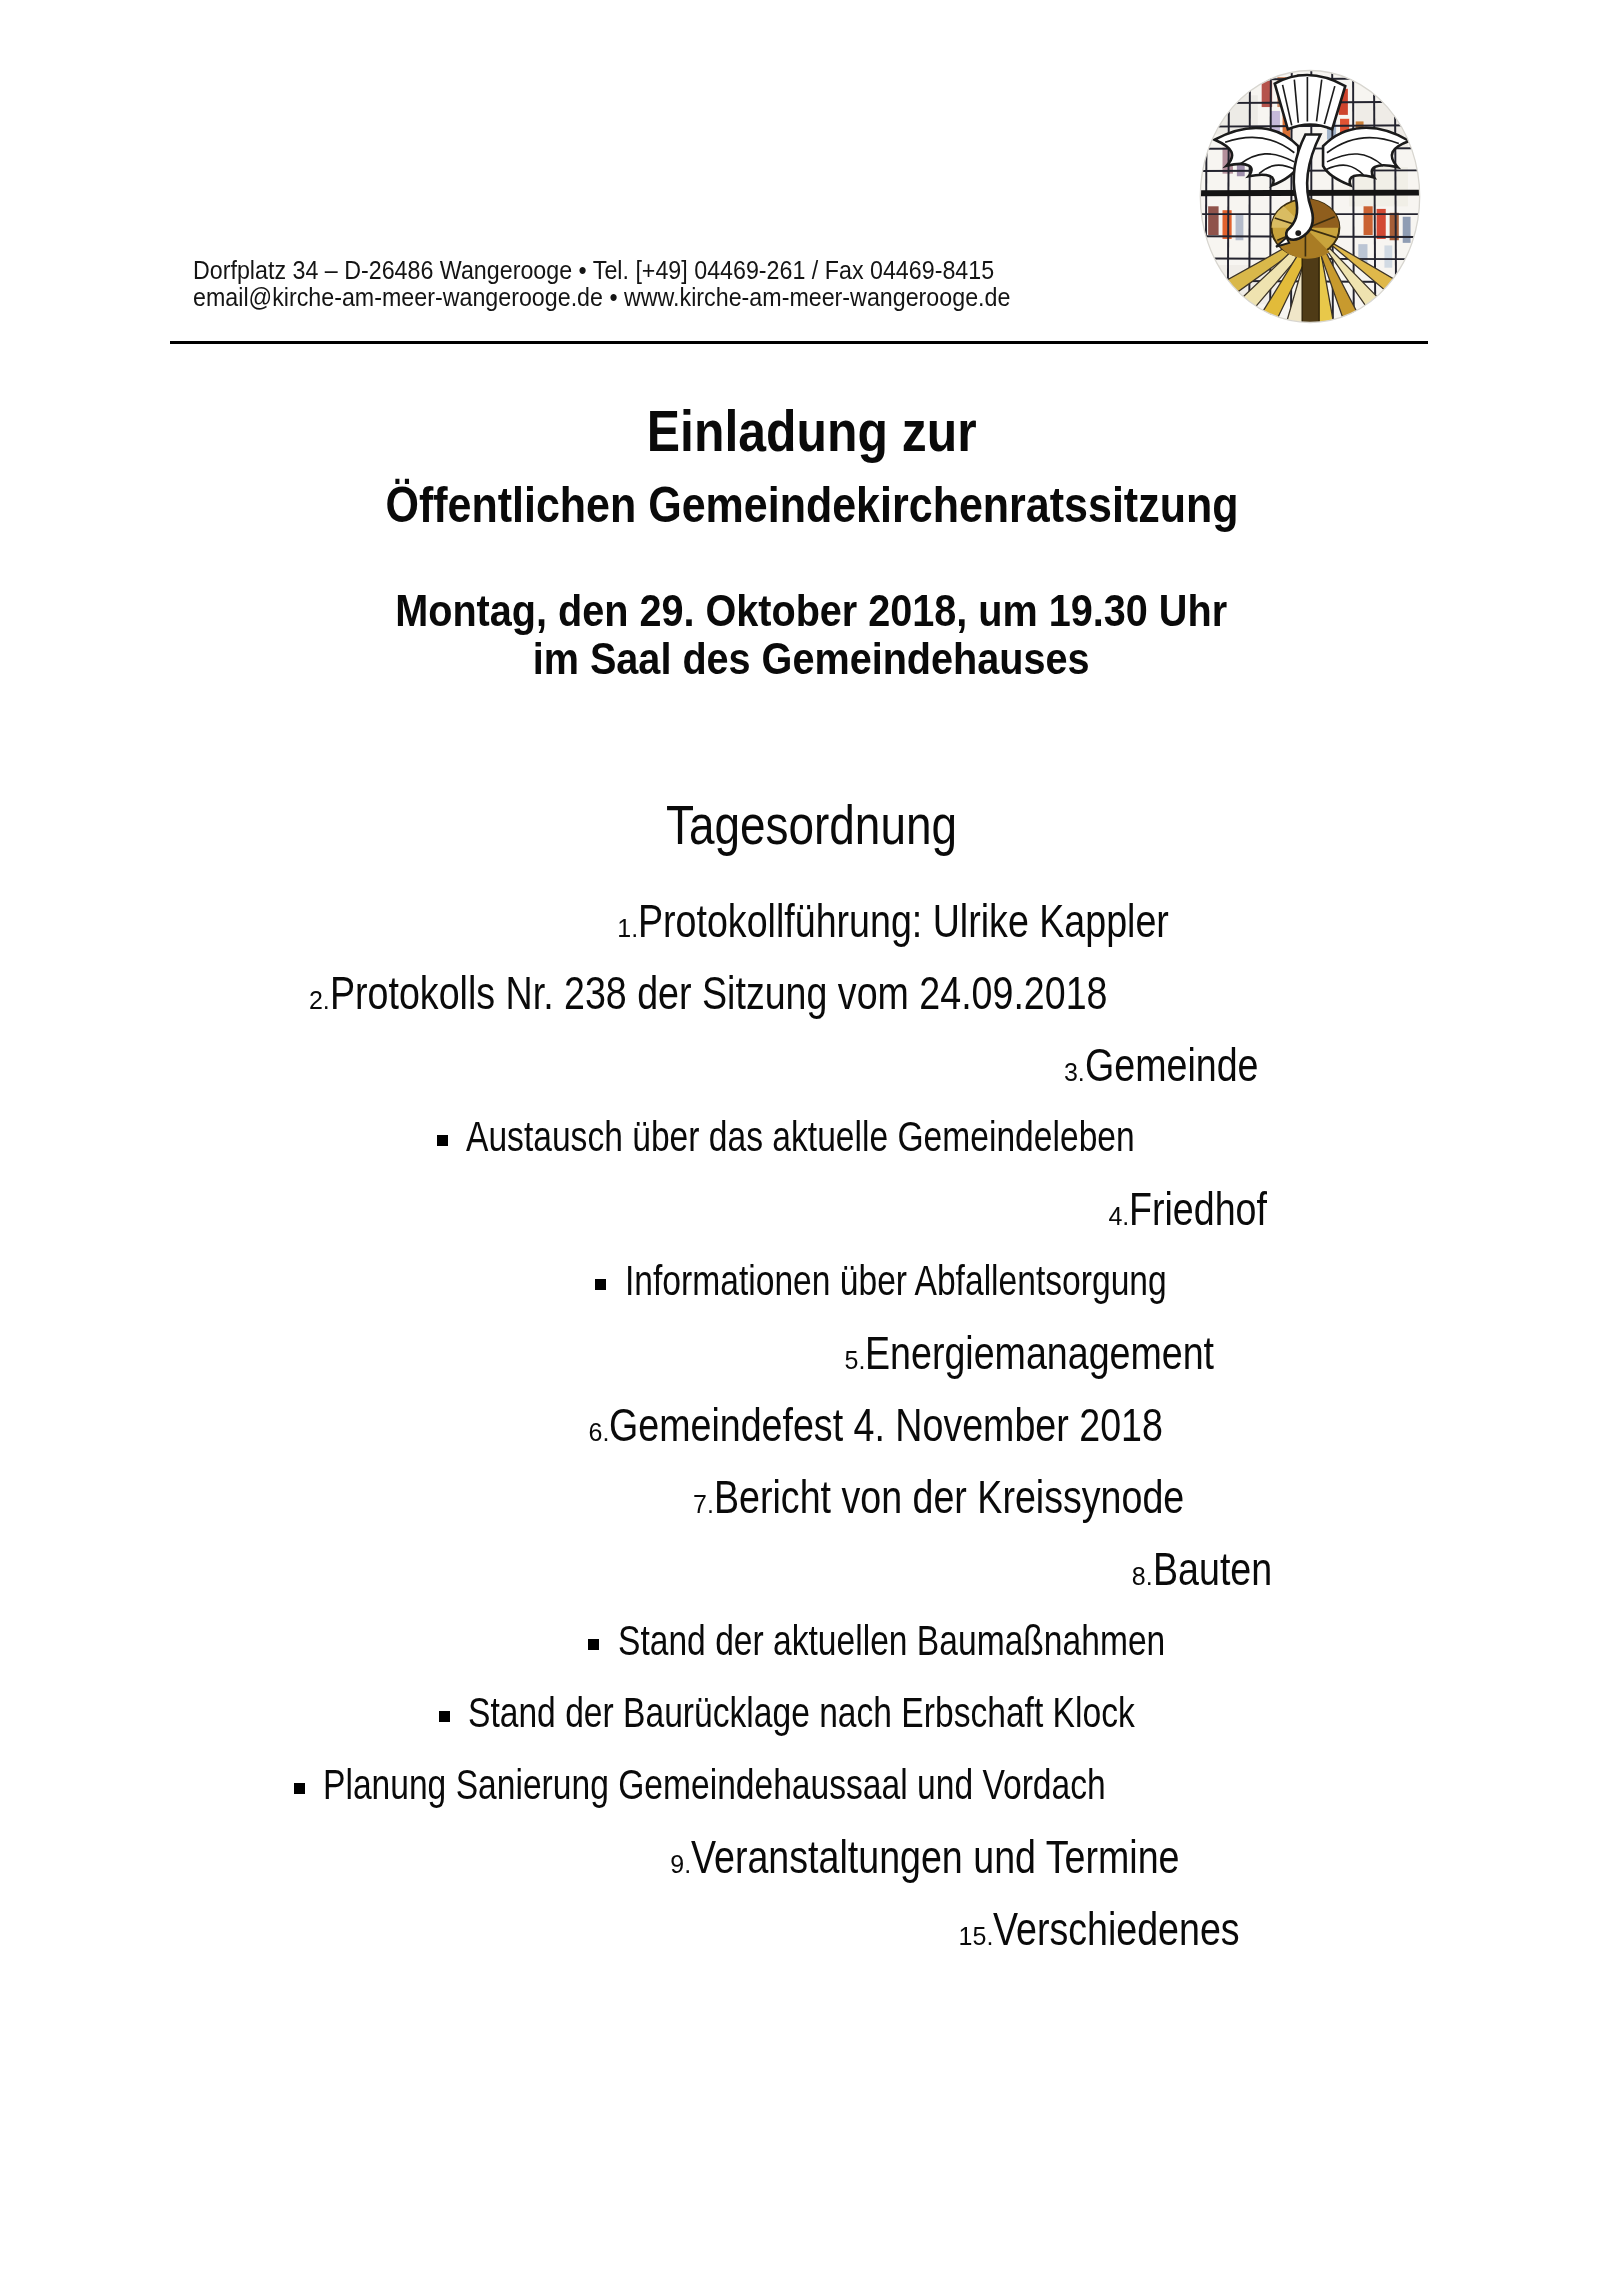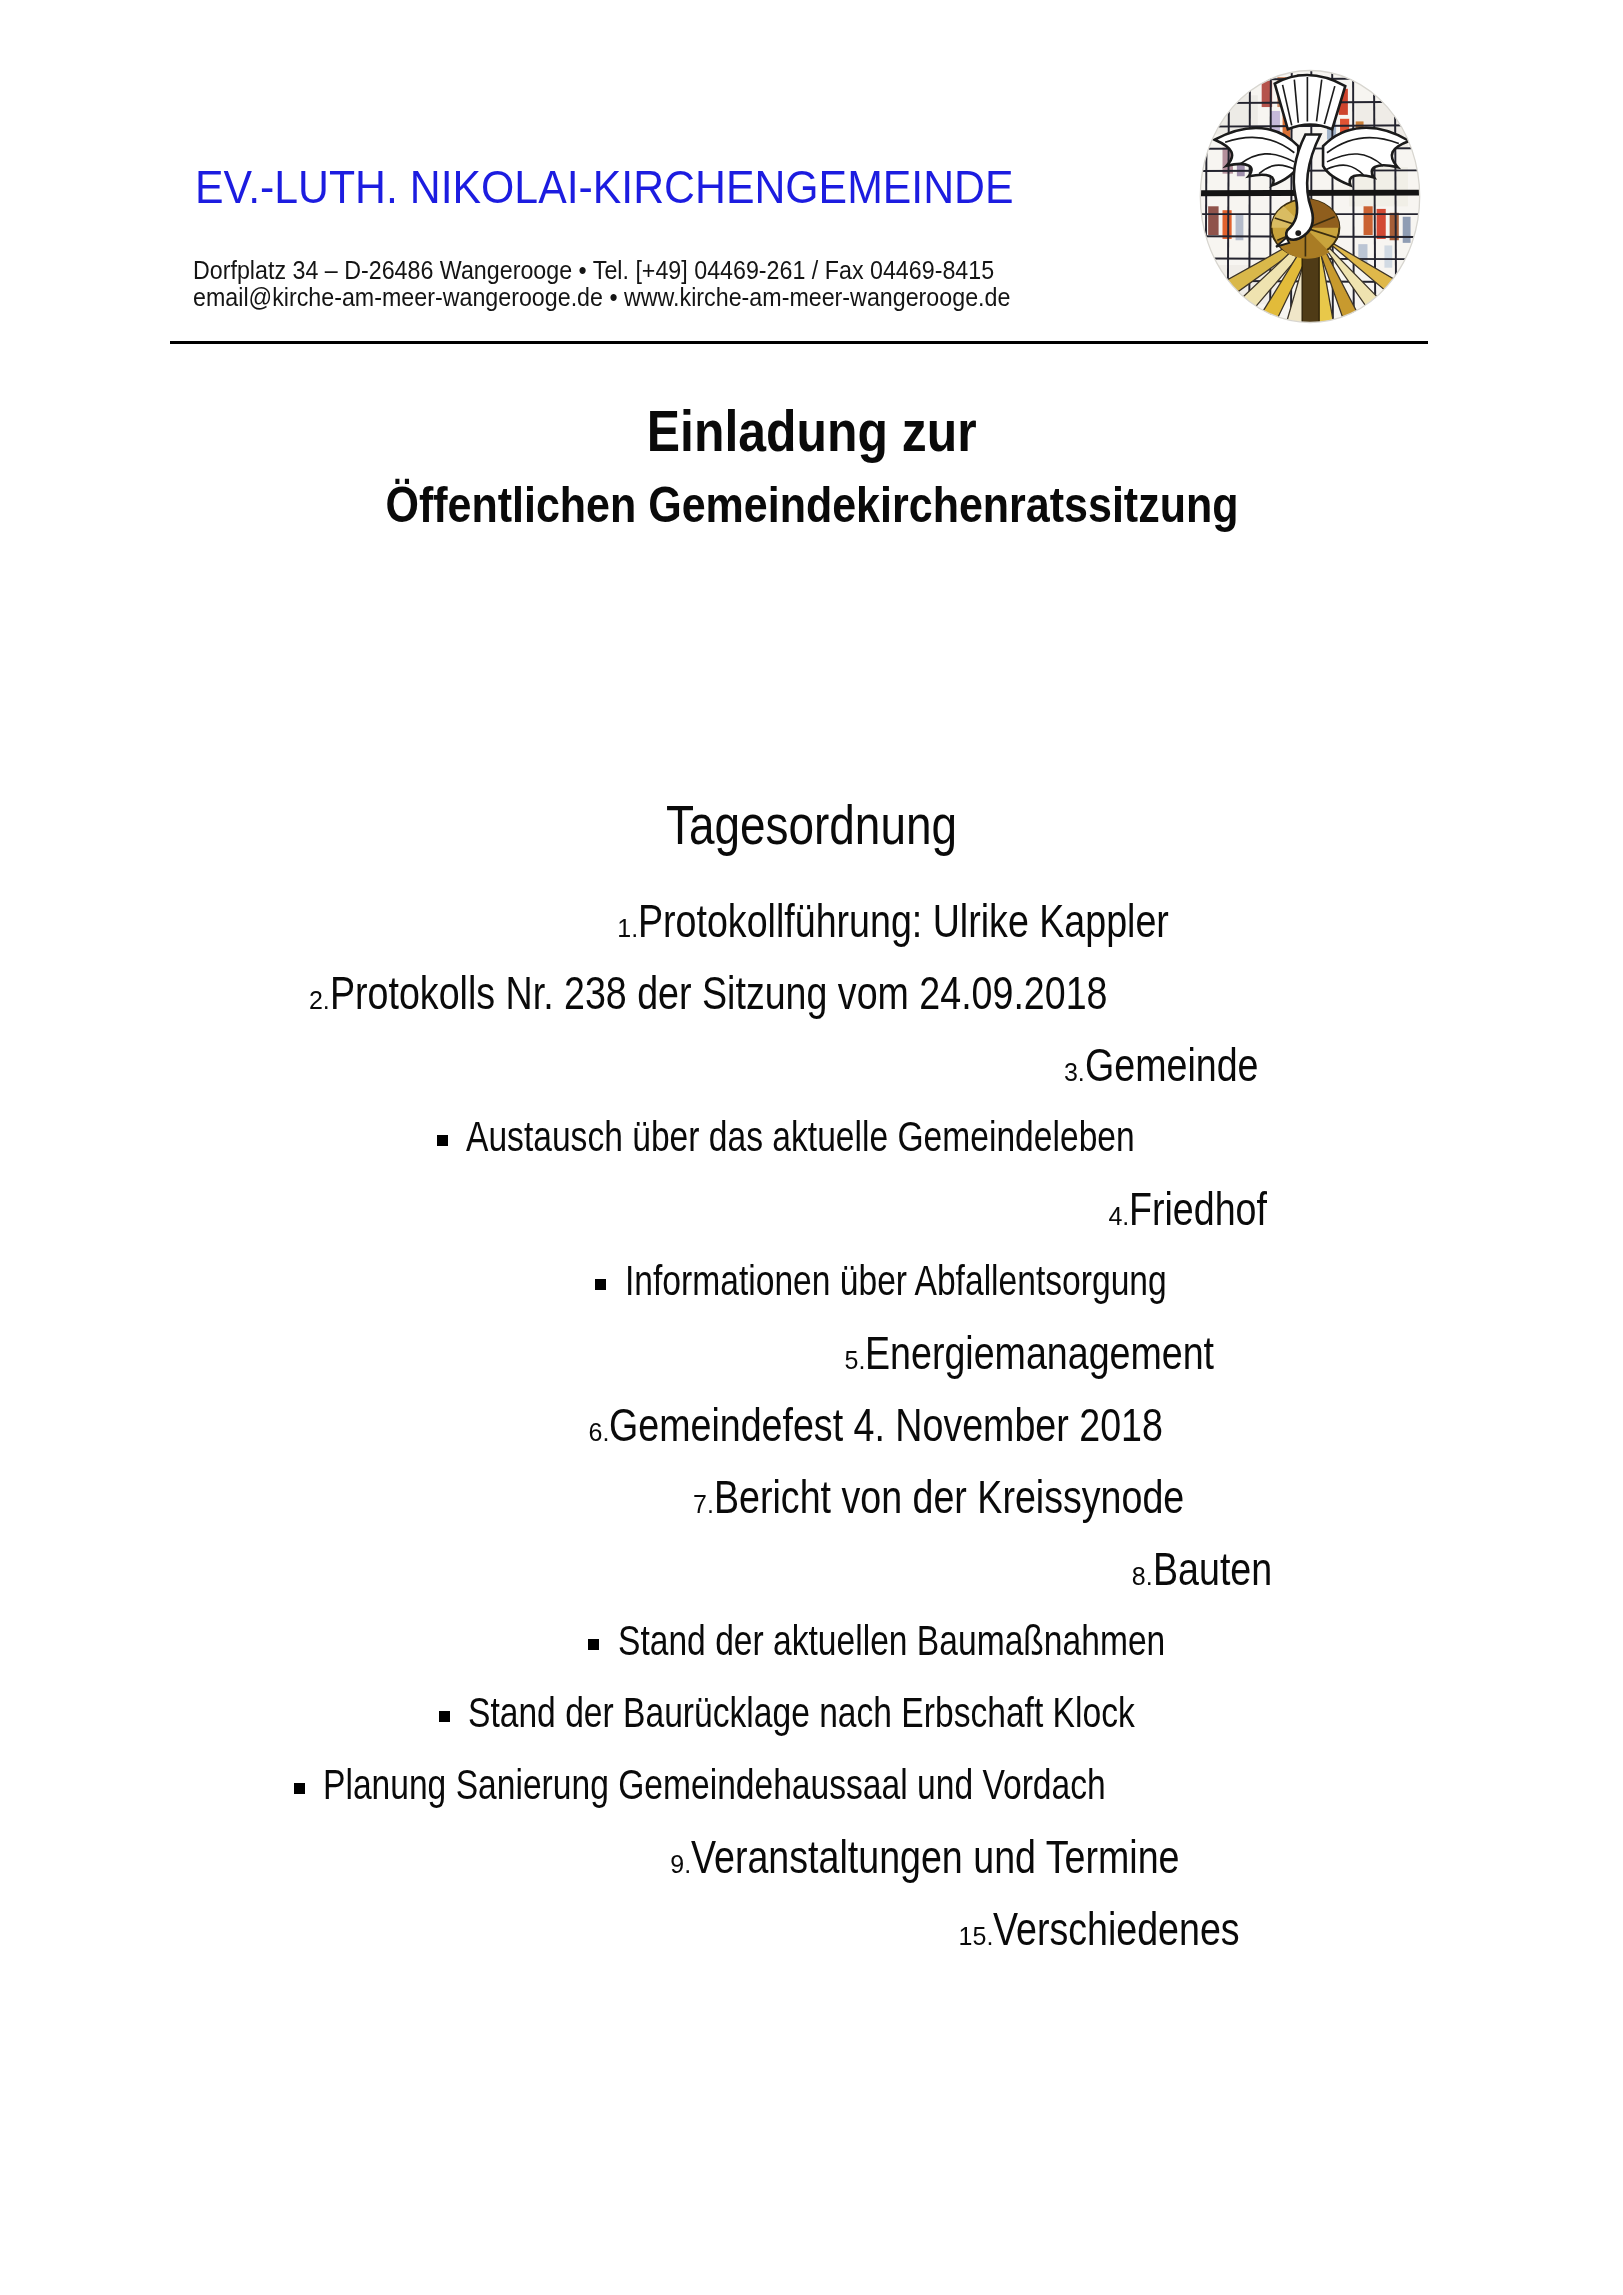--- a/index.html
+++ b/index.html
@@ -53,23 +53,20 @@
   .itxt { display: inline-block; font-size: 47px; transform: scaleX(0.80); transform-origin: 0 100%; }
   .sub { padding-left: 99px; }
   .bullet { display: inline-block; width: 11px; height: 11px; background: #000000; margin-right: 18.3px; vertical-align: 5.2px; }
   .stxt { display: inline-block; font-size: 42px; transform: scaleX(0.80); transform-origin: 0 100%; }
 </style>
 </head>
 <body>
 
 <div class="page">
 
-  <div class="org-title">
-    <span class="squeeze">EV.-LUTH. NIKOLAI-KIRCHENGEMEINDE</span>
-  </div>
 
   <div class="address">
     <div class="squeeze">
       <div>Dorfplatz 34 –  D-26486 Wangerooge   •   Tel. [+49] 04469-261 / Fax 04469-8415</div>
       <div>email@kirche-am-meer-wangerooge.de   •   www.kirche-am-meer-wangerooge.de</div>
     </div>
   </div>
 
   <div class="rule"></div>
 
@@ -190,20 +187,26 @@
     </g>
     <ellipse cx="170" cy="195" rx="168" ry="193" fill="none" stroke="#d8d6d0" stroke-width="2"></ellipse>
   </svg>
 
   <div class="center-line h-invite1">
     <span class="squeeze">Einladung zur</span>
   </div>
   <div class="center-line h-invite2">
     <span class="squeeze">Öffentlichen Gemeindekirchenratssitzung</span>
   </div>
+  <div class="center-line h-datetime">
+    <div class="squeeze">
+      <div>Montag, den 29. Oktober 2018, um 19.30 Uhr</div>
+      <div>im Saal des Gemeindehauses</div>
+    </div>
+  </div>
 
   <div class="center-line agenda-title">
     <span class="squeeze">Tagesordnung</span>
   </div>
 
   <div class="agenda">
     <div class="row">
       <span class="num">1.</span><span class="itxt">Protokollführung: Ulrike Kappler</span>
     </div>
     <div class="row">

